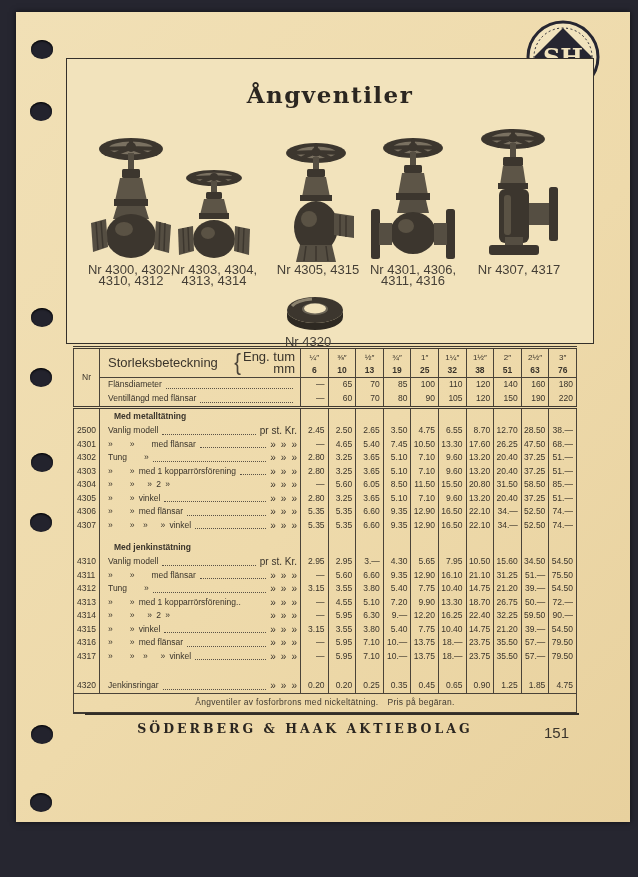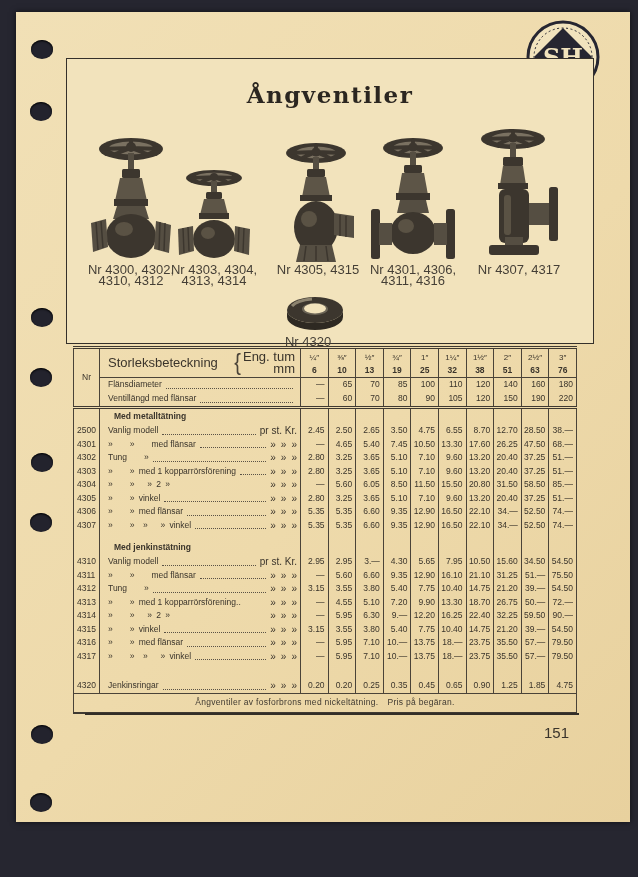--- a/index.html
+++ b/index.html
@@ -711,15 +711,16 @@
           </tr>
         </tbody>
         <tfoot>
           <tr class="note-row">
             <td colspan="12">Ångventiler av fosforbrons med nickeltätning.  Pris på begäran.</td>
           </tr>
         </tfoot>
       </table>
 
     <div class="footer-rule"></div>
+    <div class="footer-text">SÖDERBERG &amp; HAAK AKTIEBOLAG</div>
     <div class="page-num">151</div>
   </div>
 </div>
 
 </body></html>

